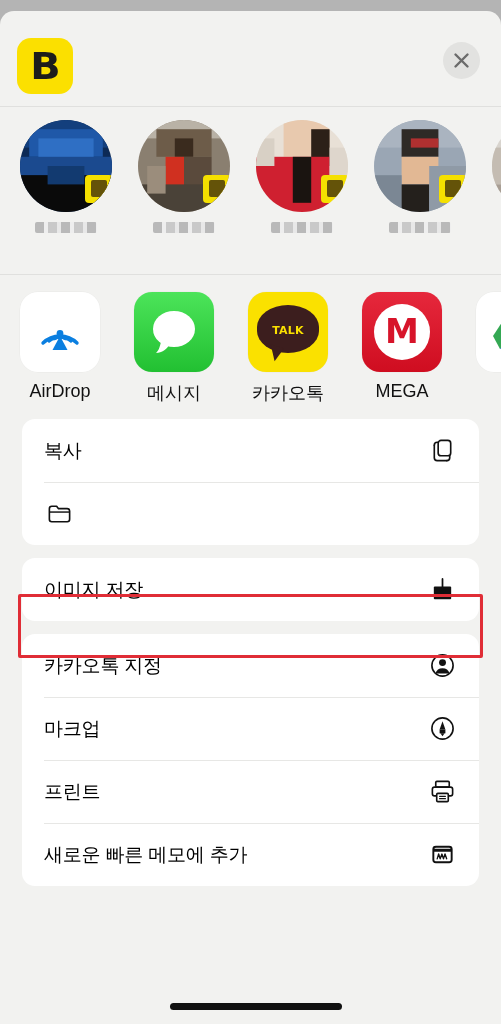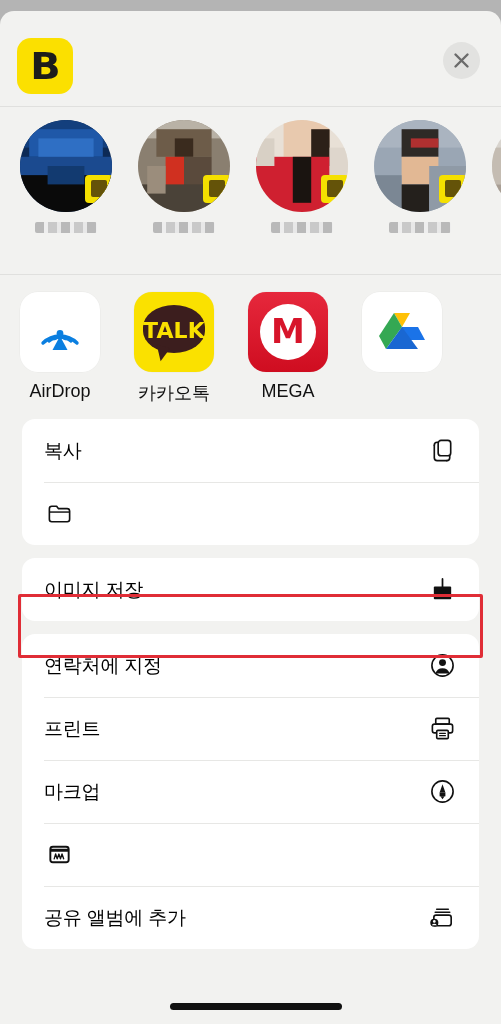--- a/index.html
+++ b/index.html
@@ -178,21 +178,21 @@
 
   
   .ic-airdrop { background: #ffffff; }
   
   .ic-messages { background: linear-gradient(180deg,#4ce45a 0%,#22c032 100%); }
   
   .ic-kakao { background: #fae100; }
   .ic-kakao .talk {
     font-family: "DejaVu Sans", sans-serif;
     font-weight: 900;
-    font-size: 22px;
+    font-size: 11px;
     color: #fae100;
     letter-spacing: .2px;
     z-index: 2;
     margin-top: -4px;
   }
   .ic-kakao .bubble {
     position: absolute;
     left: 9px; top: 13px;
     width: 62px; height: 48px;
     background: #3c1e1e;
@@ -396,20 +396,29 @@
           <path d="M12 40 A24 24 0 0 1 46 40" fill="none" stroke="#0b7fe0" stroke-width="3.4" stroke-linecap="round"></path>
           <path d="M18 38 A17 17 0 0 1 40 38" fill="none" stroke="#0b7fe0" stroke-width="3.4" stroke-linecap="round"></path>
           <path d="M23.5 35.5 A10 10 0 0 1 34.5 35.5" fill="none" stroke="#0b7fe0" stroke-width="3.4" stroke-linecap="round"></path>
           <circle cx="29" cy="30.5" r="3.4" fill="#0b7fe0"></circle>
           <path d="M29 33 L21.5 47 L36.5 47 Z" fill="#0b7fe0"></path>
         </svg>
       </div>
       <div class="app-label">AirDrop</div>
     </div>
 
+    <div class="app-item">
+      <div class="app-icon ic-messages">
+        <svg width="58" height="58" viewBox="0 0 58 58">
+          <ellipse cx="29" cy="26" rx="21" ry="18" fill="#ffffff"></ellipse>
+          <path d="M16 38 C15 45 13 48 11 50 C17 50 22 46 24 42 Z" fill="#ffffff"></path>
+        </svg>
+      </div>
+      <div class="app-label">메시지</div>
+    </div>
 
     <div class="app-item">
       <div class="app-icon ic-kakao">
         <div class="bubble"></div>
         <div class="tail"></div>
         <span class="talk">TALK</span>
       </div>
       <div class="app-label">카카오톡</div>
     </div>
 
@@ -468,72 +477,60 @@
             <path d="M14 3 V17" stroke="#111" stroke-width="1.8" stroke-linecap="round"></path>
             <path d="M10 13 L14 17.6 L18 13" fill="none" stroke="#111" stroke-width="1.8" stroke-linecap="round" stroke-linejoin="round"></path>
             <path d="M10 13 L14 17.6 L18 13" fill="none" stroke="#fff" stroke-width="1.6" stroke-linecap="round" stroke-linejoin="round" opacity="0"></path>
           </svg>
         </span>
       </div>
     </div>
 
     <div class="action-card">
       <div class="action-row">
-        <span class="action-label">연락처에 지정</span>
+        <span class="action-label">카카오톡 지정</span>
         <span class="action-icon">
           <svg width="27" height="27" viewBox="0 0 28 28">
             <circle cx="14" cy="14" r="11" fill="none" stroke="#111" stroke-width="1.7"></circle>
             <circle cx="14" cy="11" r="3.6" fill="#111"></circle>
             <path d="M6.6 22.3 a7.8 7.8 0 0 1 14.8 0" fill="#111"></path>
+          </svg>
+        </span>
+      </div>
+      <div class="action-row">
+        <span class="action-label">마크업</span>
+        <span class="action-icon">
+          <svg width="27" height="27" viewBox="0 0 28 28">
+            <circle cx="14" cy="14" r="11" fill="none" stroke="#111" stroke-width="1.7"></circle>
+            <path d="M14 6.5 L17 15 L11 15 Z" fill="#111"></path>
+            <rect x="11" y="15" width="6" height="4" fill="#111"></rect>
+            <path d="M11.8 19 L14 22 L16.2 19 Z" fill="#111"></path>
           </svg>
         </span>
       </div>
       <div class="action-row">
         <span class="action-label">프린트</span>
         <span class="action-icon">
           <svg width="27" height="27" viewBox="0 0 28 28">
             <rect x="7" y="3.5" width="14" height="6" rx="1.2" fill="none" stroke="#111" stroke-width="1.7"></rect>
             <rect x="3.5" y="9.5" width="21" height="9" rx="2.2" fill="none" stroke="#111" stroke-width="1.7"></rect>
             <rect x="8" y="16" width="12" height="8.5" rx="1.2" fill="#fff" stroke="#111" stroke-width="1.7"></rect>
             <path d="M11 19 H17 M11 21.5 H17" stroke="#111" stroke-width="1.3" stroke-linecap="round"></path>
           </svg>
         </span>
       </div>
       <div class="action-row">
-        <span class="action-label">마크업</span>
-        <span class="action-icon">
-          <svg width="27" height="27" viewBox="0 0 28 28">
-            <circle cx="14" cy="14" r="11" fill="none" stroke="#111" stroke-width="1.7"></circle>
-            <path d="M14 6.5 L17 15 L11 15 Z" fill="#111"></path>
-            <rect x="11" y="15" width="6" height="4" fill="#111"></rect>
-            <path d="M11.8 19 L14 22 L16.2 19 Z" fill="#111"></path>
-          </svg>
-        </span>
-      </div>
-      <div class="action-row">
+        <span class="action-label">새로운 빠른 메모에 추가</span>
         <span class="action-icon">
           <svg width="27" height="27" viewBox="0 0 28 28">
             <rect x="4.5" y="6" width="19" height="16" rx="2.6" fill="none" stroke="#111" stroke-width="2"></rect>
             <path d="M4.5 9.6 H23.5" stroke="#111" stroke-width="3.2"></path>
             <path d="M8.5 18.5 L10 13.5 L11.6 18.5 L13.4 13.5 L15 18.5 L16.6 13.5 L18.3 18.5" fill="none" stroke="#111" stroke-width="1.4" stroke-linecap="round" stroke-linejoin="round"></path>
           </svg>
         </span>
       </div>
-      <div class="action-row">
-        <span class="action-label">공유 앨범에 추가</span>
-        <span class="action-icon">
-          <svg width="27" height="27" viewBox="0 0 28 28">
-            <path d="M8 5.5 H20" stroke="#111" stroke-width="1.7" stroke-linecap="round"></path>
-            <path d="M6.5 8.5 H21.5" stroke="#111" stroke-width="1.7" stroke-linecap="round"></path>
-            <rect x="5" y="11.5" width="18" height="11" rx="2.4" fill="none" stroke="#111" stroke-width="1.7"></rect>
-            <circle cx="5.5" cy="19.5" r="4.2" fill="#111"></circle>
-            <circle cx="5.5" cy="18.1" r="1.4" fill="#fff"></circle>
-            <path d="M2.9 22 a3 3 0 0 1 5.2 0 Z" fill="#fff"></path>
-          </svg>
-        </span>
-      </div>
     </div>
   </div>
 
   <div id="highlight-box"></div>
 </div>
 
 <div id="redaction-bar"></div>
 
 </body></html>

